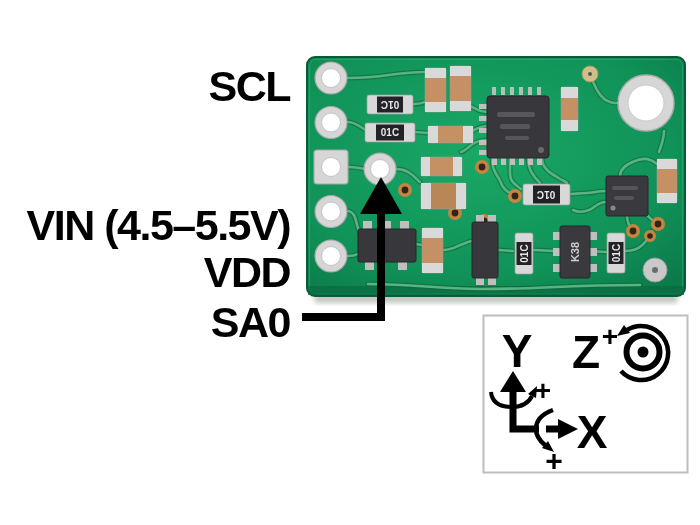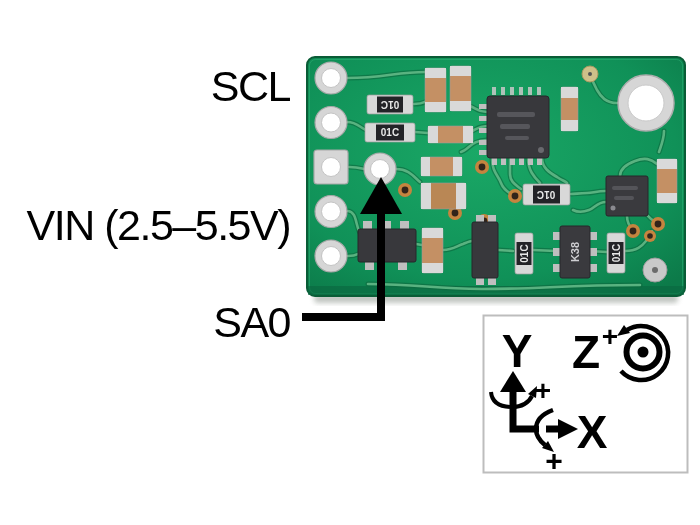--- a/index.html
+++ b/index.html
@@ -1,29 +1,30 @@
 <!DOCTYPE html>
 <html><head>
 <meta charset="utf-8">
 <style>
   html,body{margin:0;padding:0;background:#fff}
   .stage{position:relative;width:700px;height:525px;background:#ffffff;overflow:hidden;
          font-family:"Liberation Sans",sans-serif}
-  .pin-label{position:absolute;right:410px;font-size:43px;font-weight:normal;line-height:1;
+  .pin-label{position:absolute;right:410px;font-size:43px;font-weight:bold;line-height:1;
              letter-spacing:-1.5px;color:#000;white-space:nowrap}
   svg.scene{position:absolute;left:0;top:0}
   .scene text{font-family:"Liberation Sans",sans-serif;font-weight:bold}
 </style>
 </head>
 <body>
 
 <div class="stage">
 
   <div class="pin-label" style="top:65px">SCL</div>
-  <div class="pin-label" style="top:204px">VIN (2.5–5.5V)</div>
+  <div class="pin-label" style="top:204px">VIN (4.5–5.5V)</div>
+  <div class="pin-label" style="top:251px">VDD</div>
   <div class="pin-label" style="top:301px">SA0</div>
 
   <svg class="scene" width="700" height="525" viewBox="0 0 700 525">
     <defs>
       <radialGradient id="boardGrad" cx="45%" cy="40%" r="75%">
         <stop offset="0%" stop-color="#1aa866"></stop>
         <stop offset="70%" stop-color="#109158"></stop>
         <stop offset="100%" stop-color="#0c7a49"></stop>
       </radialGradient>
       <filter id="softBlur" x="-30%" y="-30%" width="160%" height="160%">

